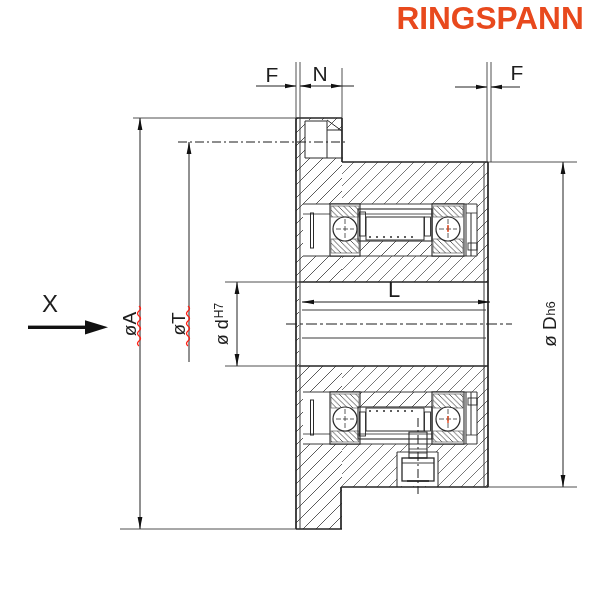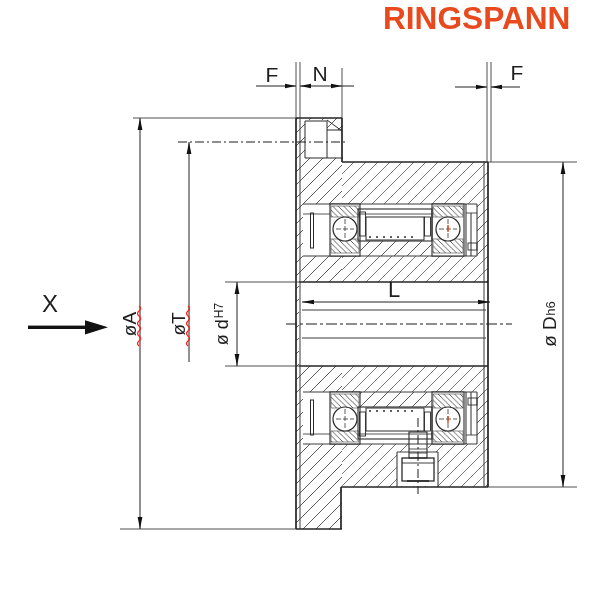--- a/index.html
+++ b/index.html
@@ -1,17 +1,17 @@
 <!DOCTYPE html>
 <html><head>
 <meta charset="utf-8">
 <style>
   html,body{margin:0;padding:0;background:#fff;}
   .stage{position:relative;width:600px;height:600px;background:#fff;overflow:hidden;
-         font-family:"Liberation Sans", sans-serif;}
+         font-family:"Liberation Sans", sans-serif;text-align:center;}
   .logo{position:absolute;left:383px;top:5px;width:210px;height:30px;
         font-family:"Liberation Sans", sans-serif;font-weight:bold;font-size:31px;
         line-height:28px;color:#e8491d;letter-spacing:0px;transform:scaleX(1.02);
         transform-origin:left top;white-space:nowrap;}
   svg text{font-family:"Liberation Sans", sans-serif;fill:#1d1d1d;}
 </style>
 </head>
 <body>
 
 <div class="stage">

